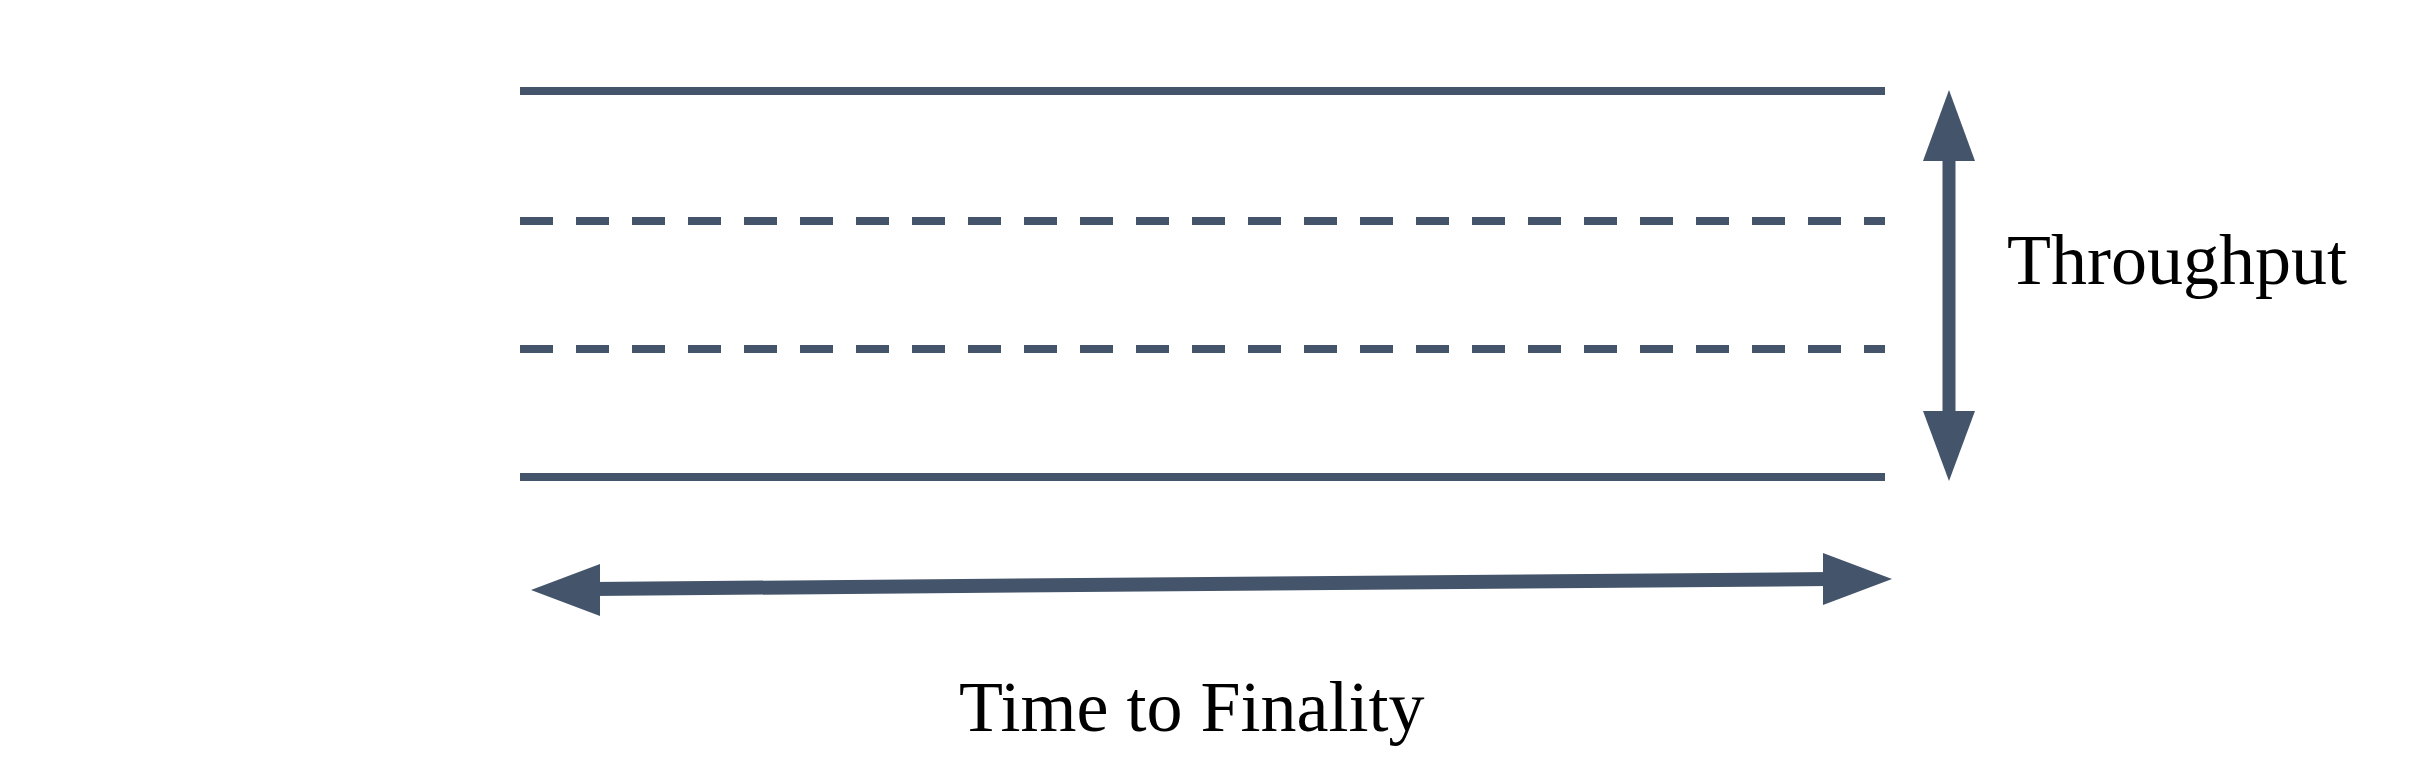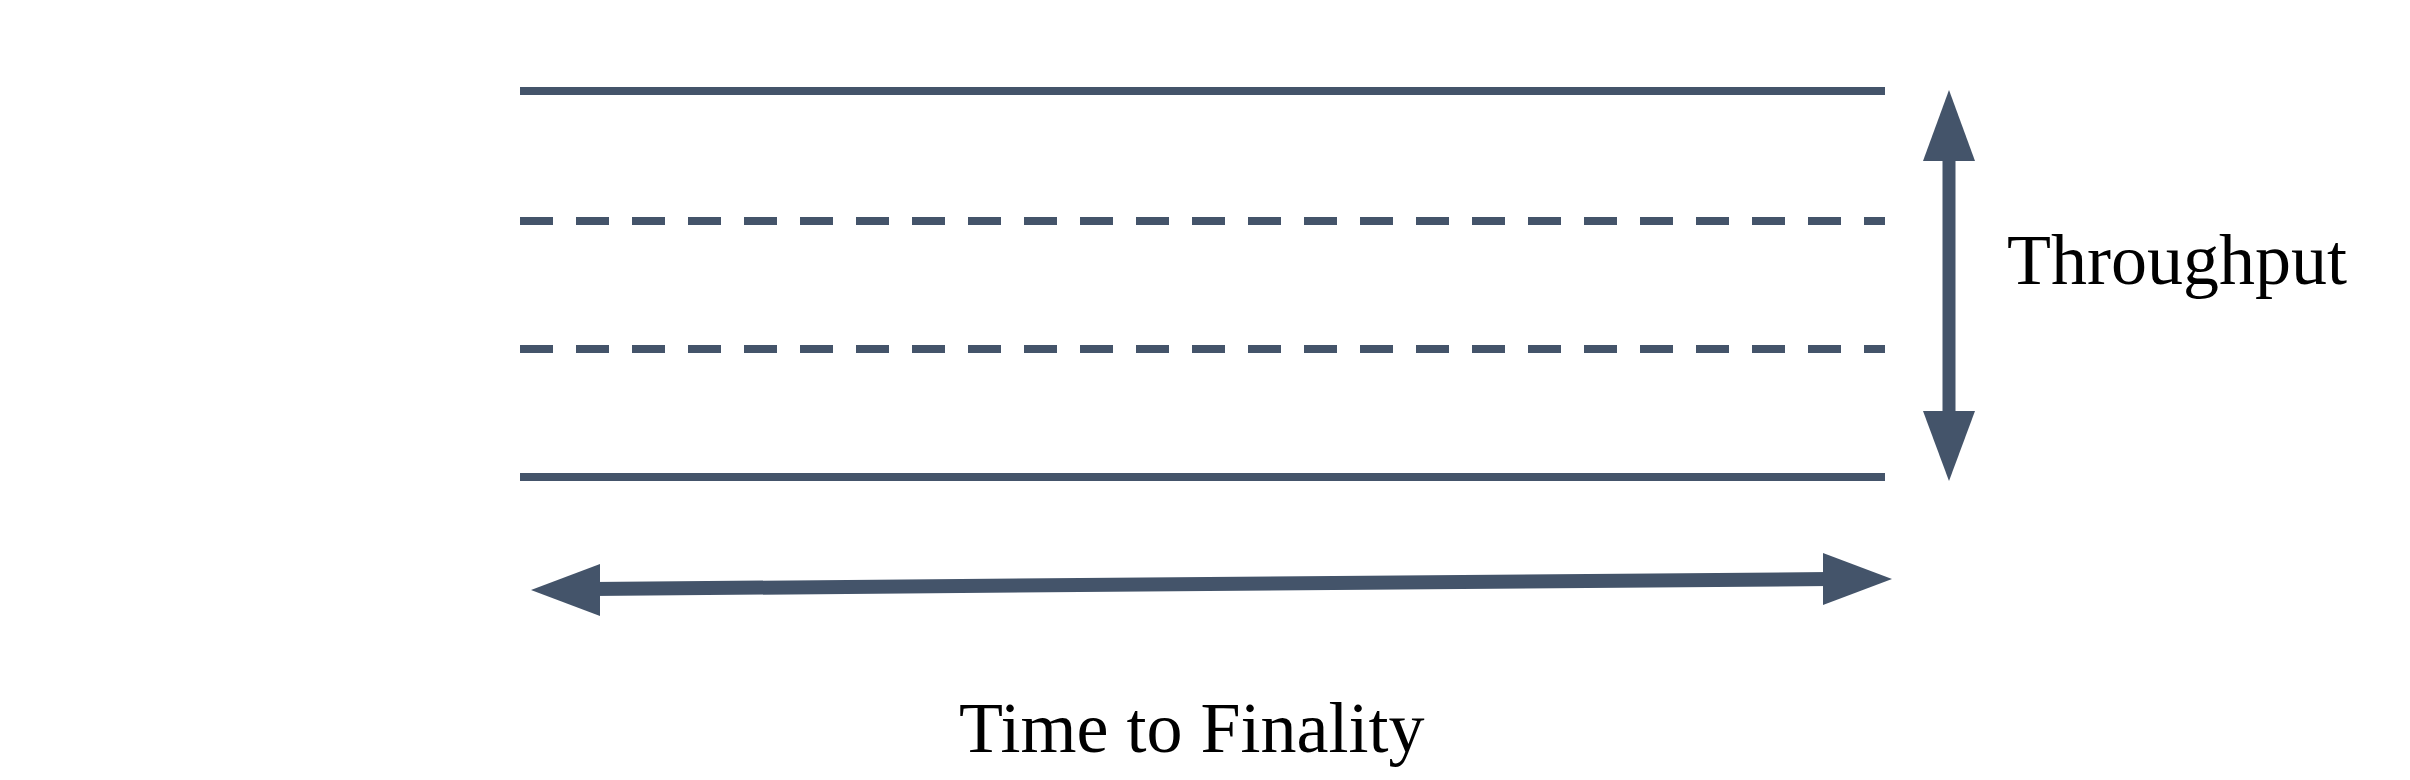--- a/index.html
+++ b/index.html
@@ -52,21 +52,21 @@
     font-size: 72px;
     line-height: 1;
     white-space: nowrap;
   }
   .label-throughput {
     left: 1985px;
     top: 224px;
   }
   .label-time-to-finality {
     left: 937px;
-    top: 692px;
+    top: 671px;
   }
 </style>
 </head>
 <body>
 
 <div class="canvas">
 
   <svg class="diagram-svg" viewBox="0 0 2410 780" aria-hidden="true">
 
     <line class="band-line" x1="498" y1="91" x2="1863" y2="91"></line>

